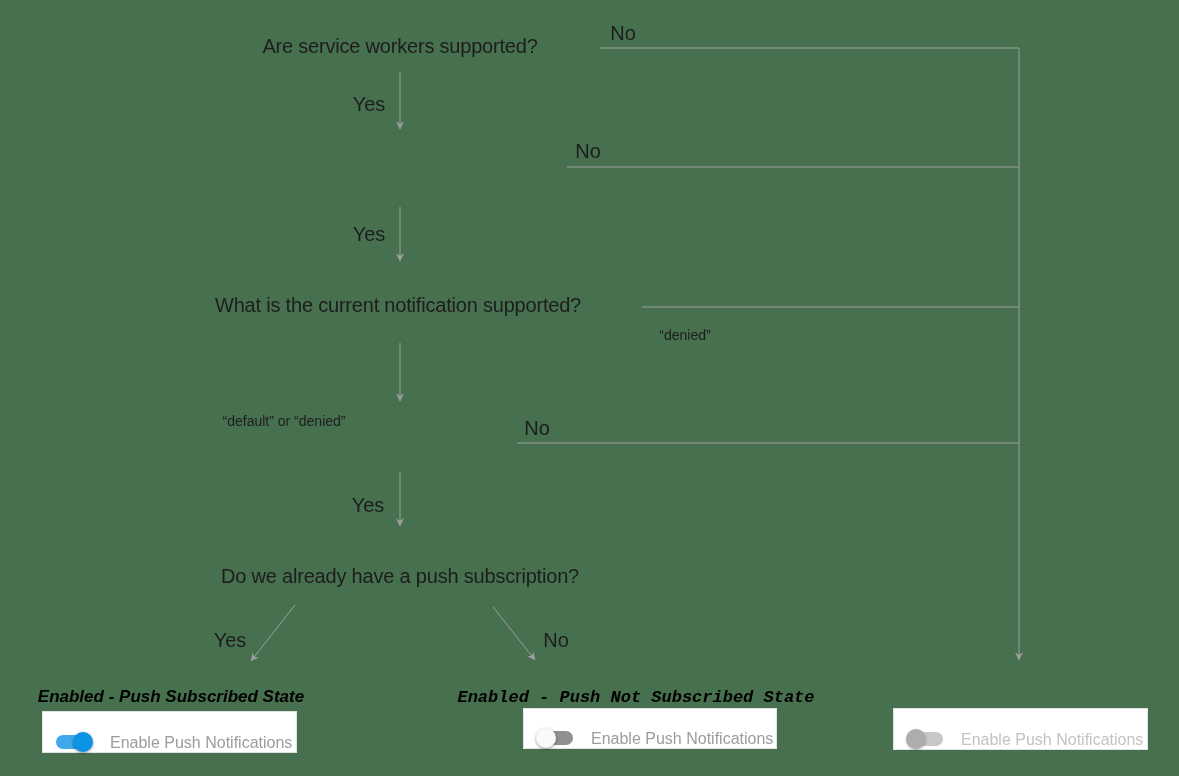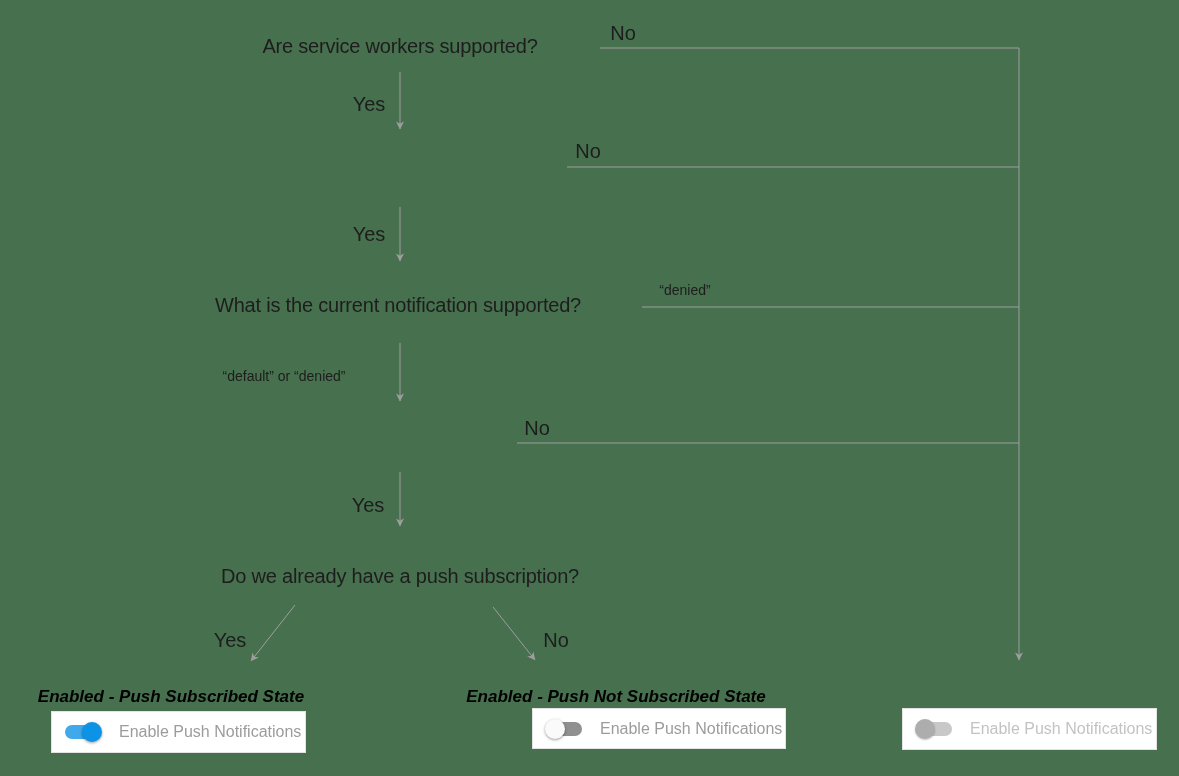--- a/index.html
+++ b/index.html
@@ -31,39 +31,38 @@
     white-space: pre-line;
     line-height: 26px;
   }
   .lbl {
     position: absolute;
     transform: translate(-50%, -50%);
     color: #1d1d1d;
     font-size: 20px;
     white-space: nowrap;
   }
-  .lbl.small { font-size: 14px; }
+  .lbl.small { font-size: 14px; margin-top: 45px; }
   .state-title {
     position: absolute;
     transform: translate(-50%, -50%);
     color: #000000;
     font-size: 17px;
     font-weight: bold;
     font-style: italic;
     white-space: nowrap;
   }
   .card {
     position: absolute;
     background: #ffffff;
     border: 1px solid #e3e3e3;
     box-sizing: border-box;
     display: flex;
-    align-items: center;
+    align-items: flex-end;
     padding-left: 12px;
-    margin-left: 9px;
   }
   .card-label {
     font-size: 16px;
     color: #9c9c9c;
     white-space: nowrap;
     margin-left: 17px;
   }
   .card.disabled .card-label { color: #c3c3c3; }
   .switch {
     position: relative;
@@ -106,21 +105,21 @@
   #lbl-q2-no  { left: 588px; top: 151px; }
   #lbl-q3-no  { left: 685px; top: 290px; }
   #lbl-q3-down{ left: 284px; top: 376px; }
   #lbl-q4-no  { left: 537px; top: 428px; }
   #lbl-q4-yes { left: 368px; top: 505px; }
   #lbl-q5-yes { left: 230px; top: 640px; }
   #lbl-q5-no  { left: 556px; top: 640px; }
 
   
   #state-title-1 { left: 171px;  top: 697px; }
-  #state-title-2 { left: 616px;  top: 697px; }
+  #state-title-2 { left: 636px;  top: 697px; font-family: Liberation Mono, monospace; }
   #state-title-3 { left: 1019px; top: 716px; }
 
   
   #card-1 { left: 42px;  top: 711px; width: 255px; height: 42px; }
   #card-2 { left: 523px; top: 708px; width: 254px; height: 41px; }
   #card-3 { left: 893px; top: 708px; width: 255px; height: 42px; }
 </style>
 </head>
 <body>
 

